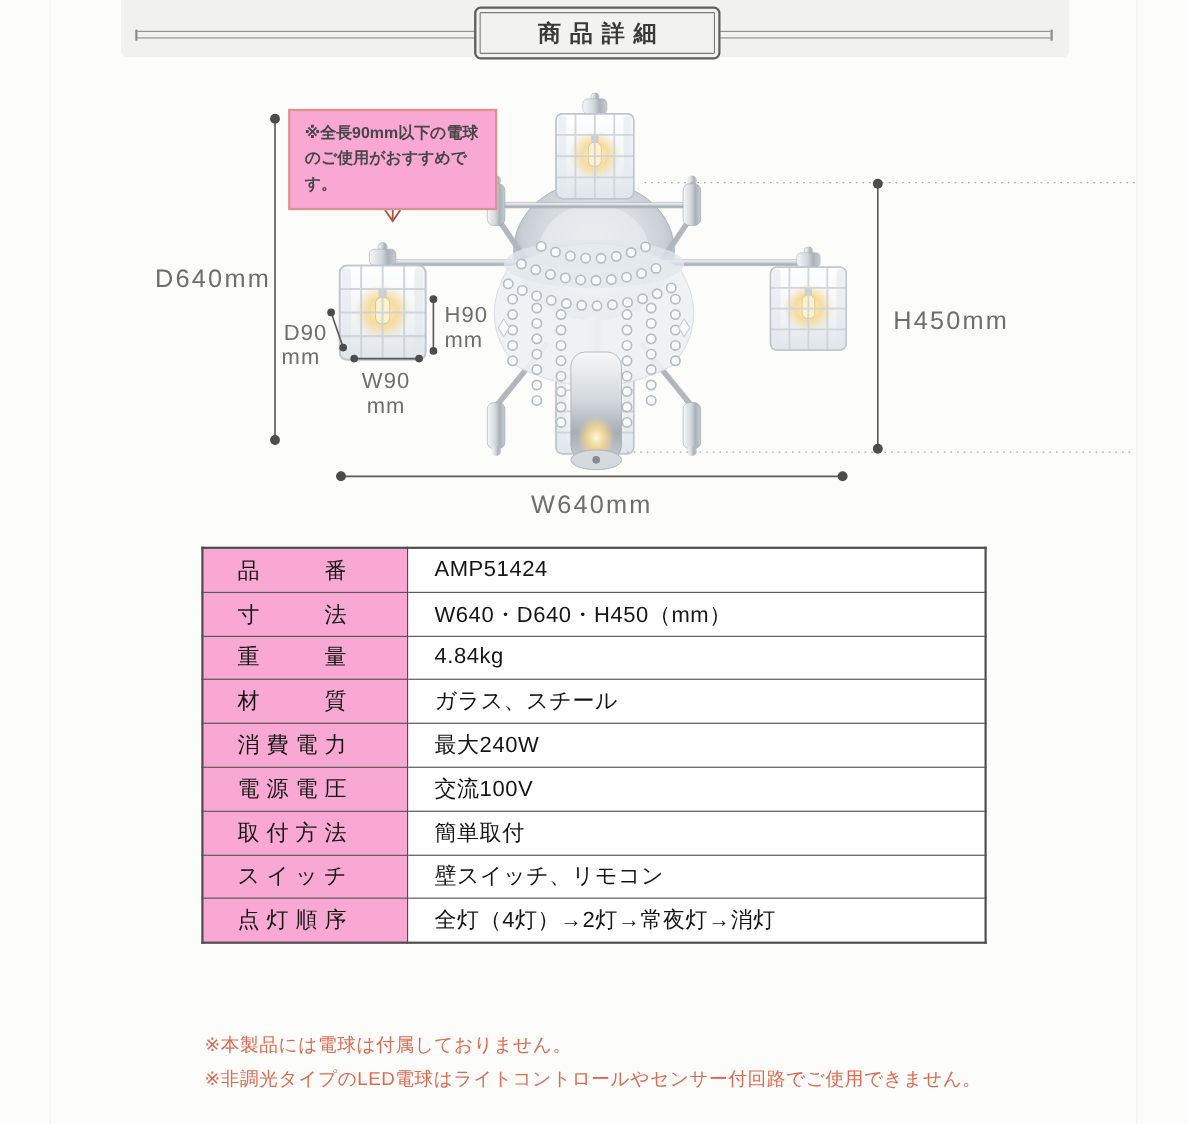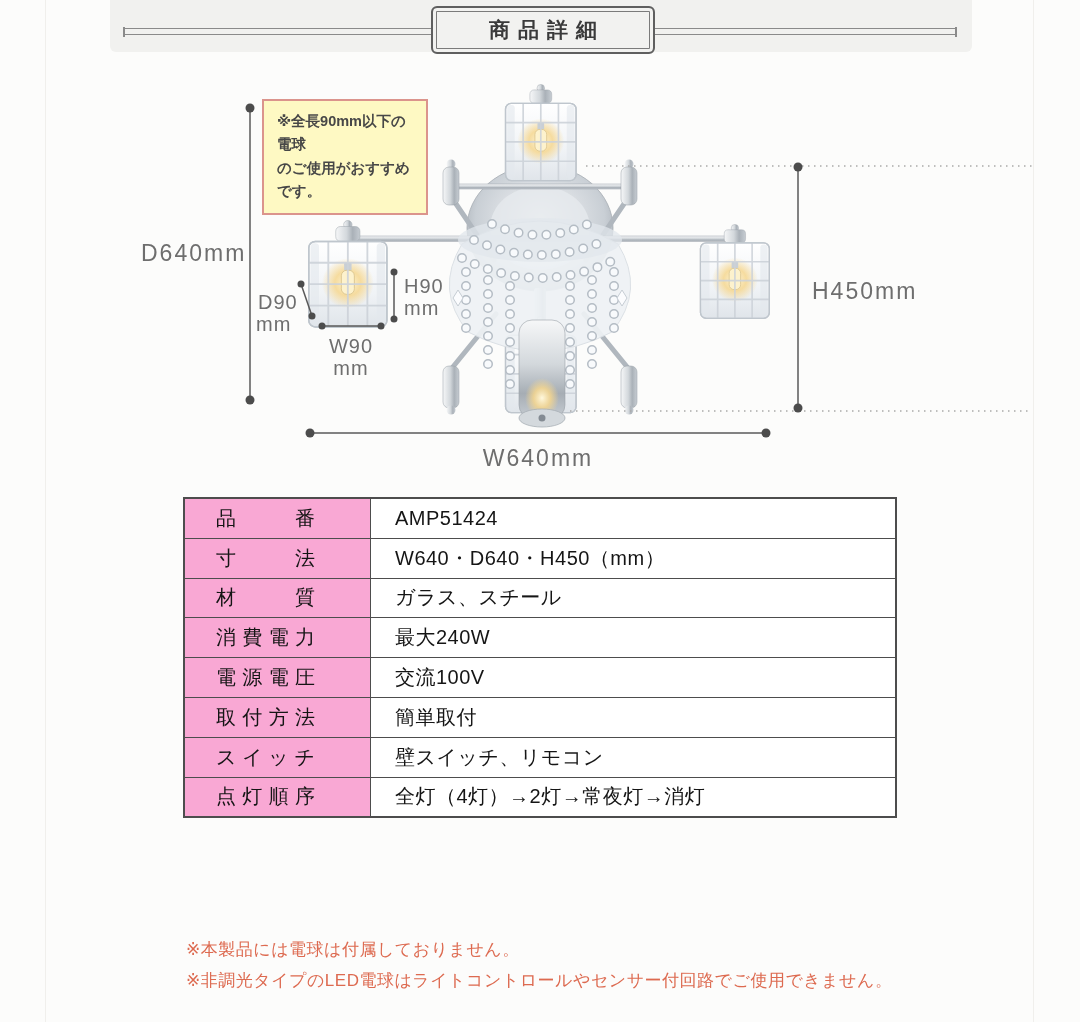--- a/index.html
+++ b/index.html
@@ -47,23 +47,23 @@
   .dim{font-size:23px;fill:#6e6e6e;letter-spacing:2px;}
   .dim-s{font-size:20px;fill:#6e6e6e;letter-spacing:1px;}
   .dimline{stroke:#5a5a5a;stroke-width:1.5;}
   .dimdot{fill:#4c4c4c;}
   .dotted{stroke:#a9a9a9;stroke-width:1.3;stroke-dasharray:1.5 4.5;fill:none;}
   .bead-under{stroke:#b4bcc4;stroke-width:10;stroke-linecap:round;stroke-dasharray:0 14;fill:none;}
   .bead-over{stroke:#f8fafc;stroke-width:7;stroke-linecap:round;stroke-dasharray:0 14;fill:none;}
   .arm{stroke:#b0b7be;stroke-width:5;stroke-linecap:round;}
 
   .note-box{
-    position:absolute;left:262px;top:99px;width:166px;
+    position:absolute;left:262px;top:99px;width:190px;
     box-sizing:border-box;
-    background:#fef9c3;border:2px solid #db948c;
+    background:#f9a8d4;border:2px solid #db948c;
     padding:9px 8px 9px 13px;
     font-size:14.5px;font-weight:600;color:#474747;line-height:1.62;
     z-index:2;
   }
 
   
   table.spec{
     position:absolute;left:183px;top:497px;width:714px;
     border-collapse:collapse;
     border:2px solid #4d4d4d;
@@ -269,20 +269,26 @@
         <td class="val">AMP51424</td>
       </tr>
       <tr>
         <td class="lab">
             <div class="lab-in">寸法</div>
           </td>
         <td class="val">W640・D640・H450（mm）</td>
       </tr>
       <tr>
         <td class="lab">
+            <div class="lab-in">重量</div>
+          </td>
+        <td class="val">4.84kg</td>
+      </tr>
+      <tr>
+        <td class="lab">
             <div class="lab-in">材質</div>
           </td>
         <td class="val">ガラス、スチール</td>
       </tr>
       <tr>
         <td class="lab">
             <div class="lab-in">消費電力</div>
           </td>
         <td class="val">最大240W</td>
       </tr>

